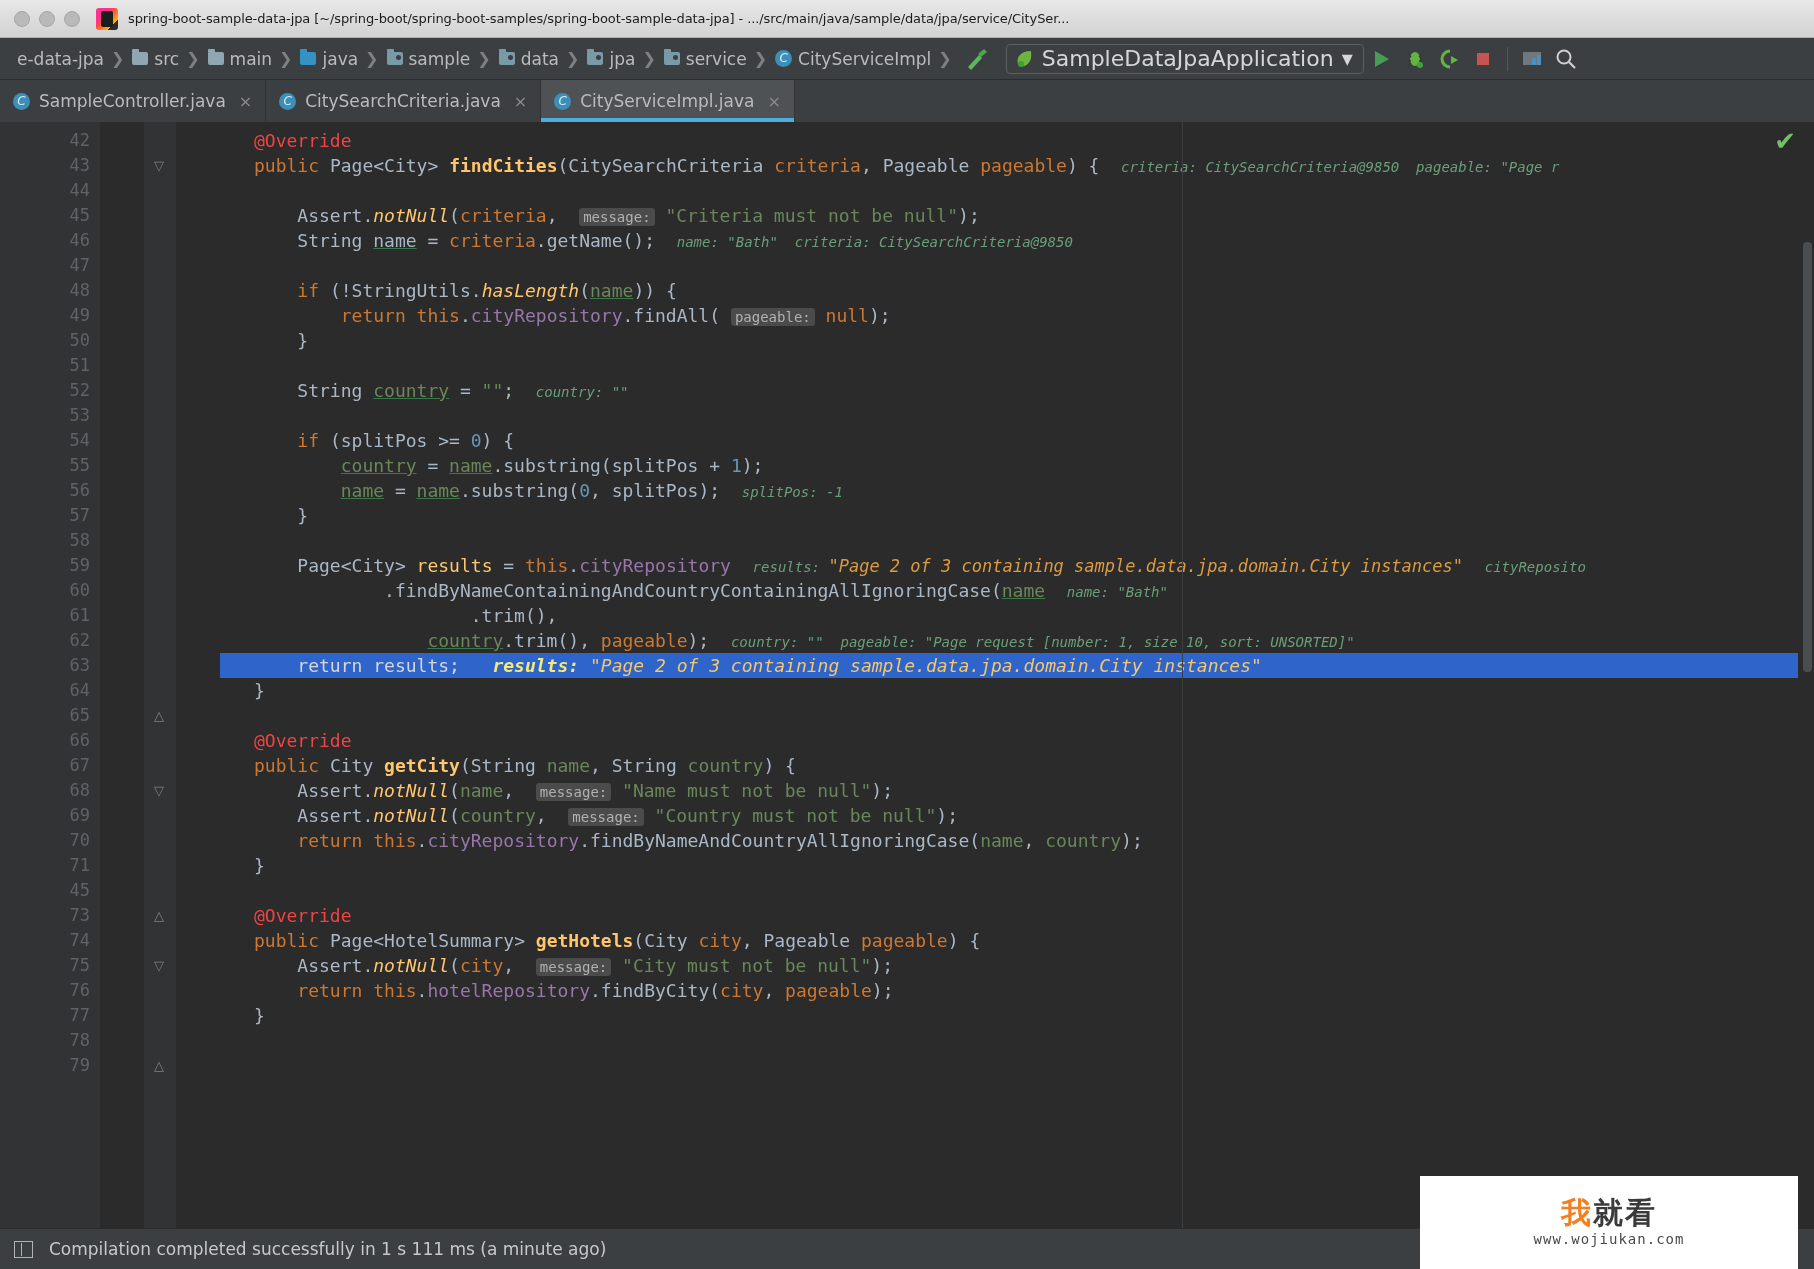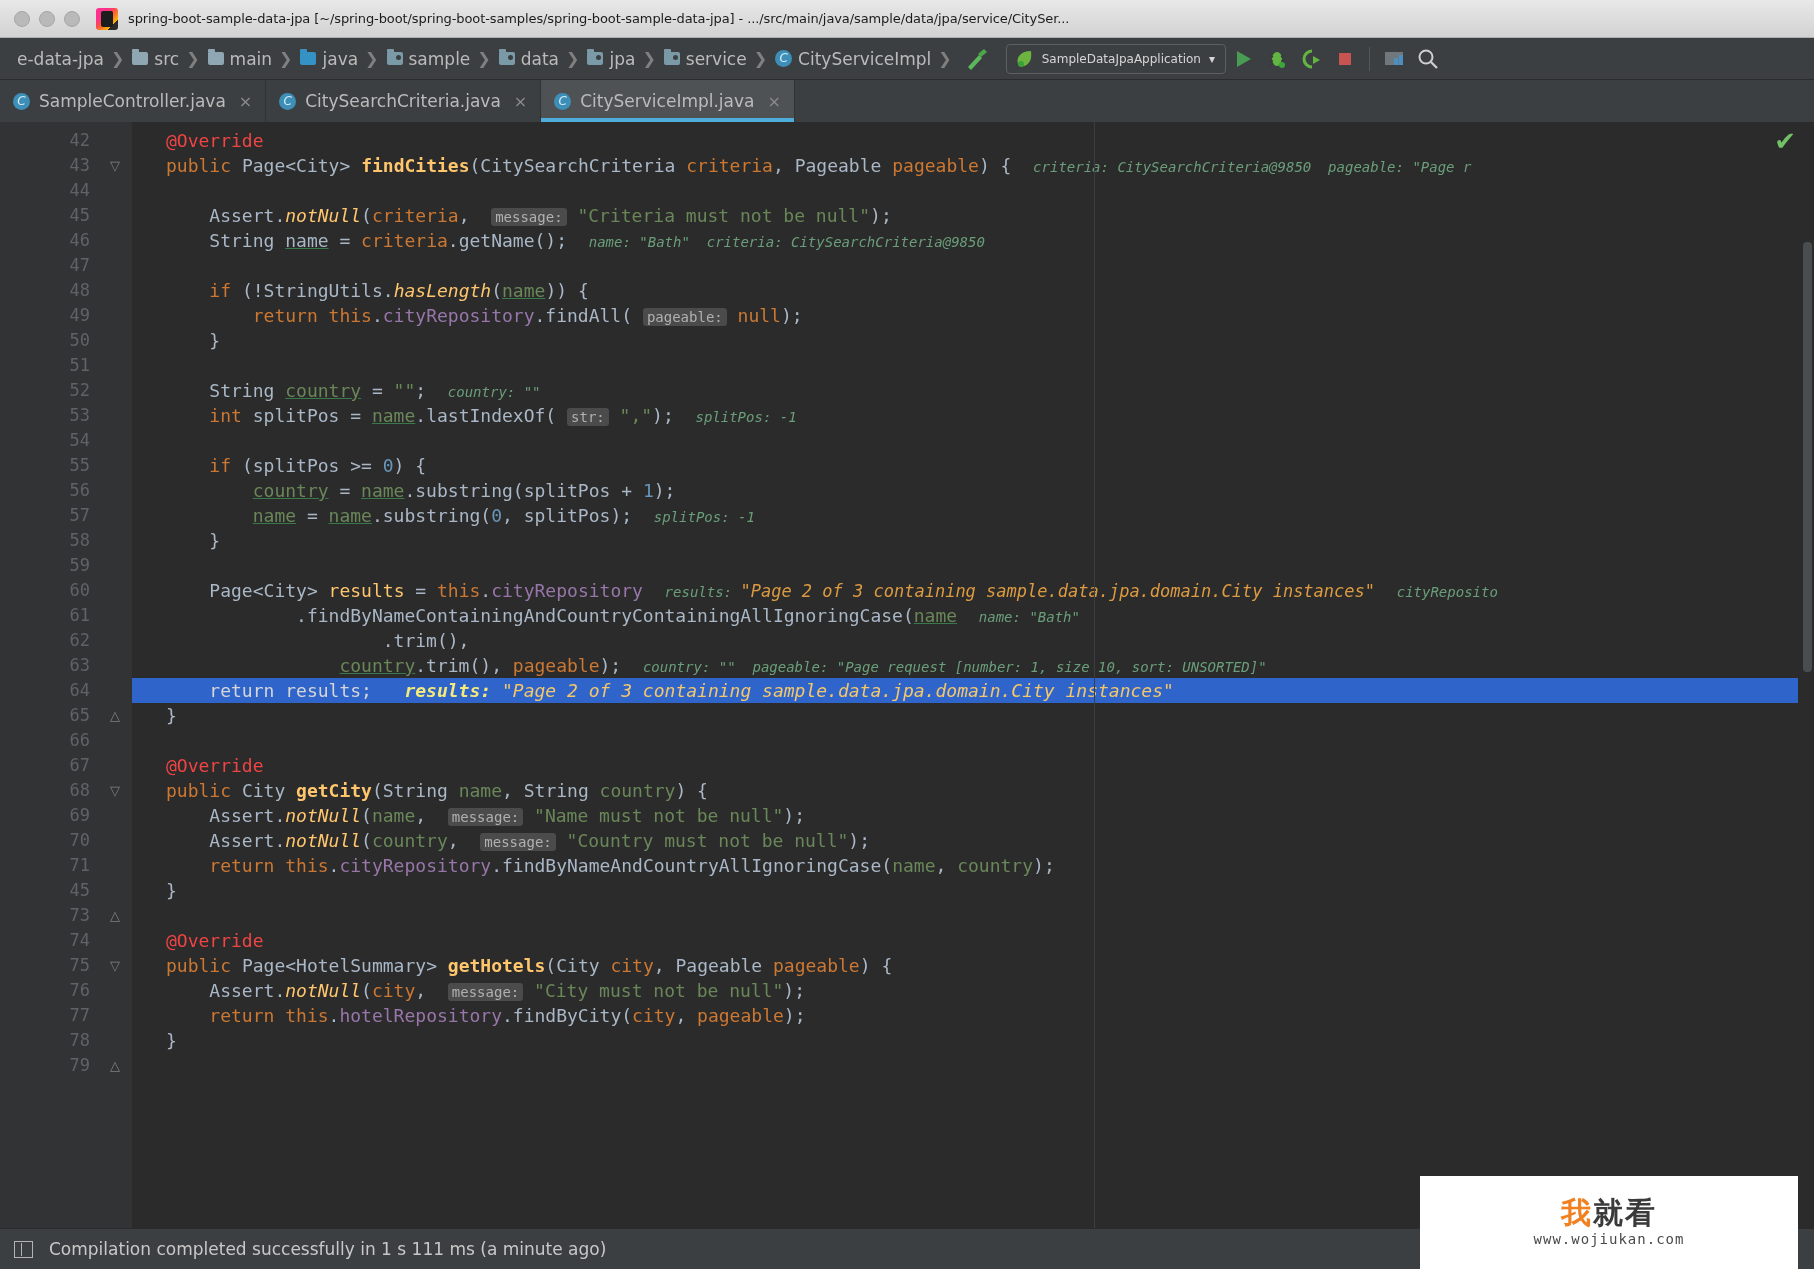--- a/index.html
+++ b/index.html
@@ -68,21 +68,21 @@
   }
   .ic-class {
     width: 17px; height: 17px; border-radius: 50%;
     background: #3d8fb7; color: #d5eefb; font-size: 12px; line-height: 17px;
     text-align: center; font-style: italic; display: inline-block; flex:0 0 auto;
   }
   .hammer { width: 30px; display:flex; align-items:center; justify-content:center; margin: 0 8px; }
   .run-config {
     display: flex; align-items: center; height: 30px;
     border: 1px solid #5e6060; border-radius: 4px; padding: 0 10px 0 7px;
-    color: #d6d6d6; font-size: 12px; margin-left: 6px; gap: 8px;
+    color: #d6d6d6; font-size: 22px; margin-left: 6px; gap: 8px;
   }
   .leaf-icon { width: 20px; height: 20px; position: relative; flex:0 0 auto;}
   .tb-btn { width: 34px; height: 34px; display:flex; align-items:center; justify-content:center; }
   .divider-v { width:1px; height:24px; background:#555857; margin:0 7px; }
 
   
   .tabbar { height: 42px; background: #3c3f41; display: flex; align-items: stretch; }
   .tab {
     display: flex; align-items: center; gap: 9px; padding: 0 13px;
     color: #bbbbbb; font-size: 17px; background: #3c3f41;
@@ -90,21 +90,21 @@
   }
   .tab.active { background: #4e5254; }
   .tab.active::after {
     content:""; position:absolute; left:0; right:0; bottom:0; height:4px; background:#4eaddb;
   }
   .tab .x { color: #8a8a8a; font-size: 16px; margin-left: 4px; }
 
   
   .editor {
     position: relative; height: 1106px; background: #2b2b2b;
-    display: flex; overflow: hidden;
+    display: flex; overflow: hidden; gap: 44px;
   }
   .gutter {
     width: 100px; background: #313335; flex: 0 0 100px;
     position: relative; padding-top: 6px;
   }
   .gutter-fold {
     width: 32px; background: #313335; flex: 0 0 32px; padding-top: 6px;
     position: relative;
   }
   .code-area {
@@ -461,21 +461,20 @@
     <div class="row">    <span class="kw">if</span> (!<span class="cls">StringUtils</span>.<span class="mth ital">hasLength</span>(<span class="und" style="color:#6a8759;">name</span>)) {</div>
 
     <div class="row">        <span class="kw">return</span> <span class="kw">this</span>.<span class="fld">cityRepository</span>.<span class="cls">findAll</span>( <span class="hint">pageable:</span> <span class="kw">null</span>);</div>
 
     <div class="row">    }</div>
 
     <div class="row"> </div>
 
     <div class="row">    <span class="cls">String</span> <span class="und" style="color:#6a8759;">country</span> = <span class="str">""</span>;  <span class="dbg">country: ""</span></div>
 
-    <div class="row">    <span class="kw">int</span> splitPos = <span class="und" style="color:#6a8759;">name</span>.<span class="cls">lastIndexOf</span>( <span class="hint">str:</span> <span class="str">","</span>);  <span class="dbg">splitPos: -1</span></div>
 
     <div class="row"> </div>
 
     <div class="row">    <span class="kw">if</span> (splitPos &gt;= <span class="num">0</span>) {</div>
 
     <div class="row">        <span class="und" style="color:#6a8759;">country</span> = <span class="und" style="color:#6a8759;">name</span>.<span class="cls">substring</span>(splitPos + <span class="num">1</span>);</div>
 
     <div class="row">        <span class="und" style="color:#6a8759;">name</span> = <span class="und" style="color:#6a8759;">name</span>.<span class="cls">substring</span>(<span class="num">0</span>, splitPos);  <span class="dbg">splitPos: -1</span></div>
 
     <div class="row">    }</div>

